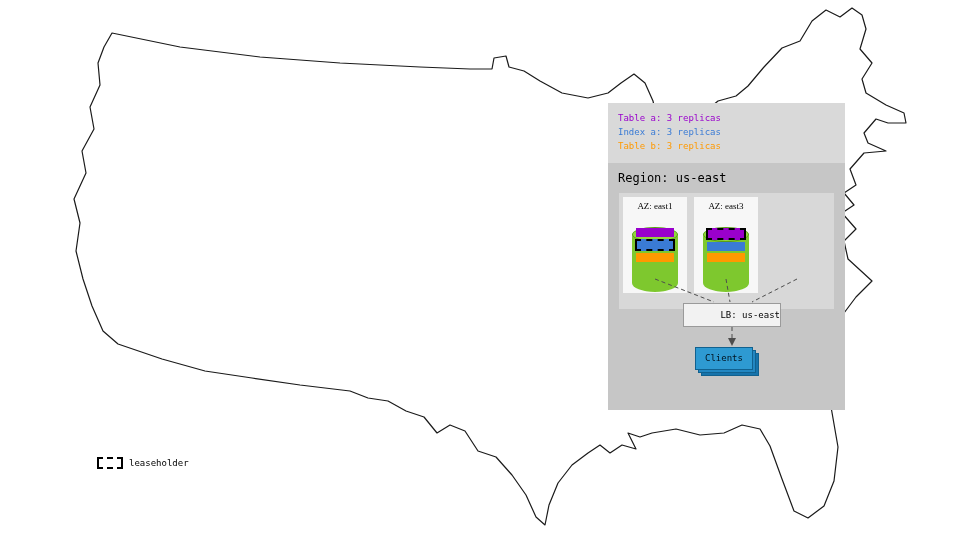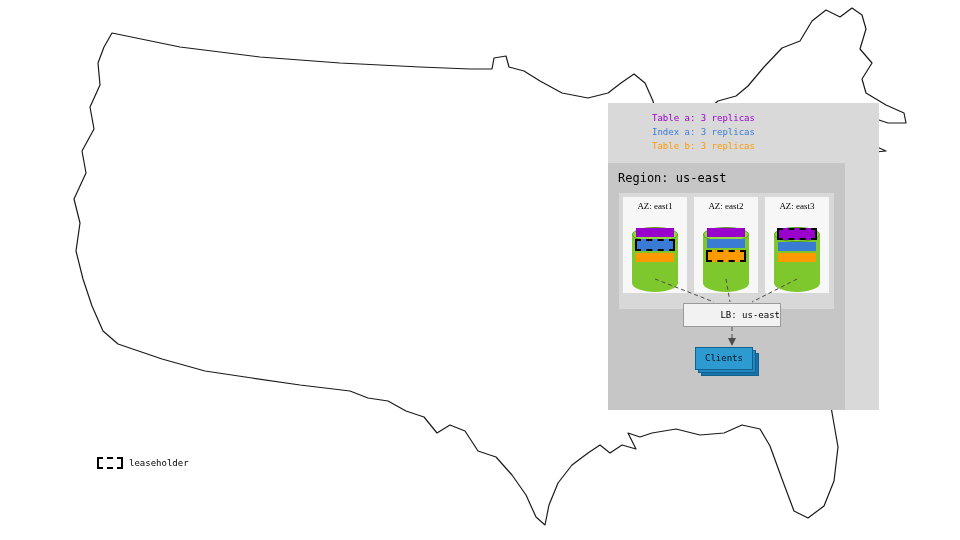--- a/index.html
+++ b/index.html
@@ -6,21 +6,21 @@
   #stage {
     position:relative; width:960px; height:540px; overflow:hidden;
     background:#ffffff;
     font-family:"DejaVu Sans Mono","Liberation Mono",monospace;
   }
   #us-map { position:absolute; left:0; top:0; z-index:0; }
 
   
   .panel {
     position:absolute; left:608px; top:103px; width:237px; height:307px;
-    background:#d9d9d9; z-index:1;padding-left:34px;
+    background:#d9d9d9; z-index:1;
   }
   .replica-legend { padding:8px 0 0 10px; }
   .rl-item { font-size:9px; line-height:14px; white-space:pre; }
   .c-table-a { color:#9900cc; }
   .c-index-a { color:#3a7bd5; }
   .c-table-b { color:#ff9900; }
 
   .region {
     position:absolute; left:0; top:60px; width:237px; height:247px;
     background:#c6c6c6;
@@ -113,28 +113,20 @@
 
         <div class="az-box">
           <div class="az-label">AZ: east1</div>
           <div class="cylinder">
             <div class="bar bar-a"></div>
             <div class="bar bar-i lease"></div>
             <div class="bar bar-b"></div>
           </div>
         </div>
 
-        <div class="az-box">
-          <div class="az-label">AZ: east2</div>
-          <div class="cylinder">
-            <div class="bar bar-a"></div>
-            <div class="bar bar-i"></div>
-            <div class="bar bar-b lease"></div>
-          </div>
-        </div>
 
         <div class="az-box">
           <div class="az-label">AZ: east3</div>
           <div class="cylinder">
             <div class="bar bar-a lease"></div>
             <div class="bar bar-i"></div>
             <div class="bar bar-b"></div>
           </div>
         </div>
 

